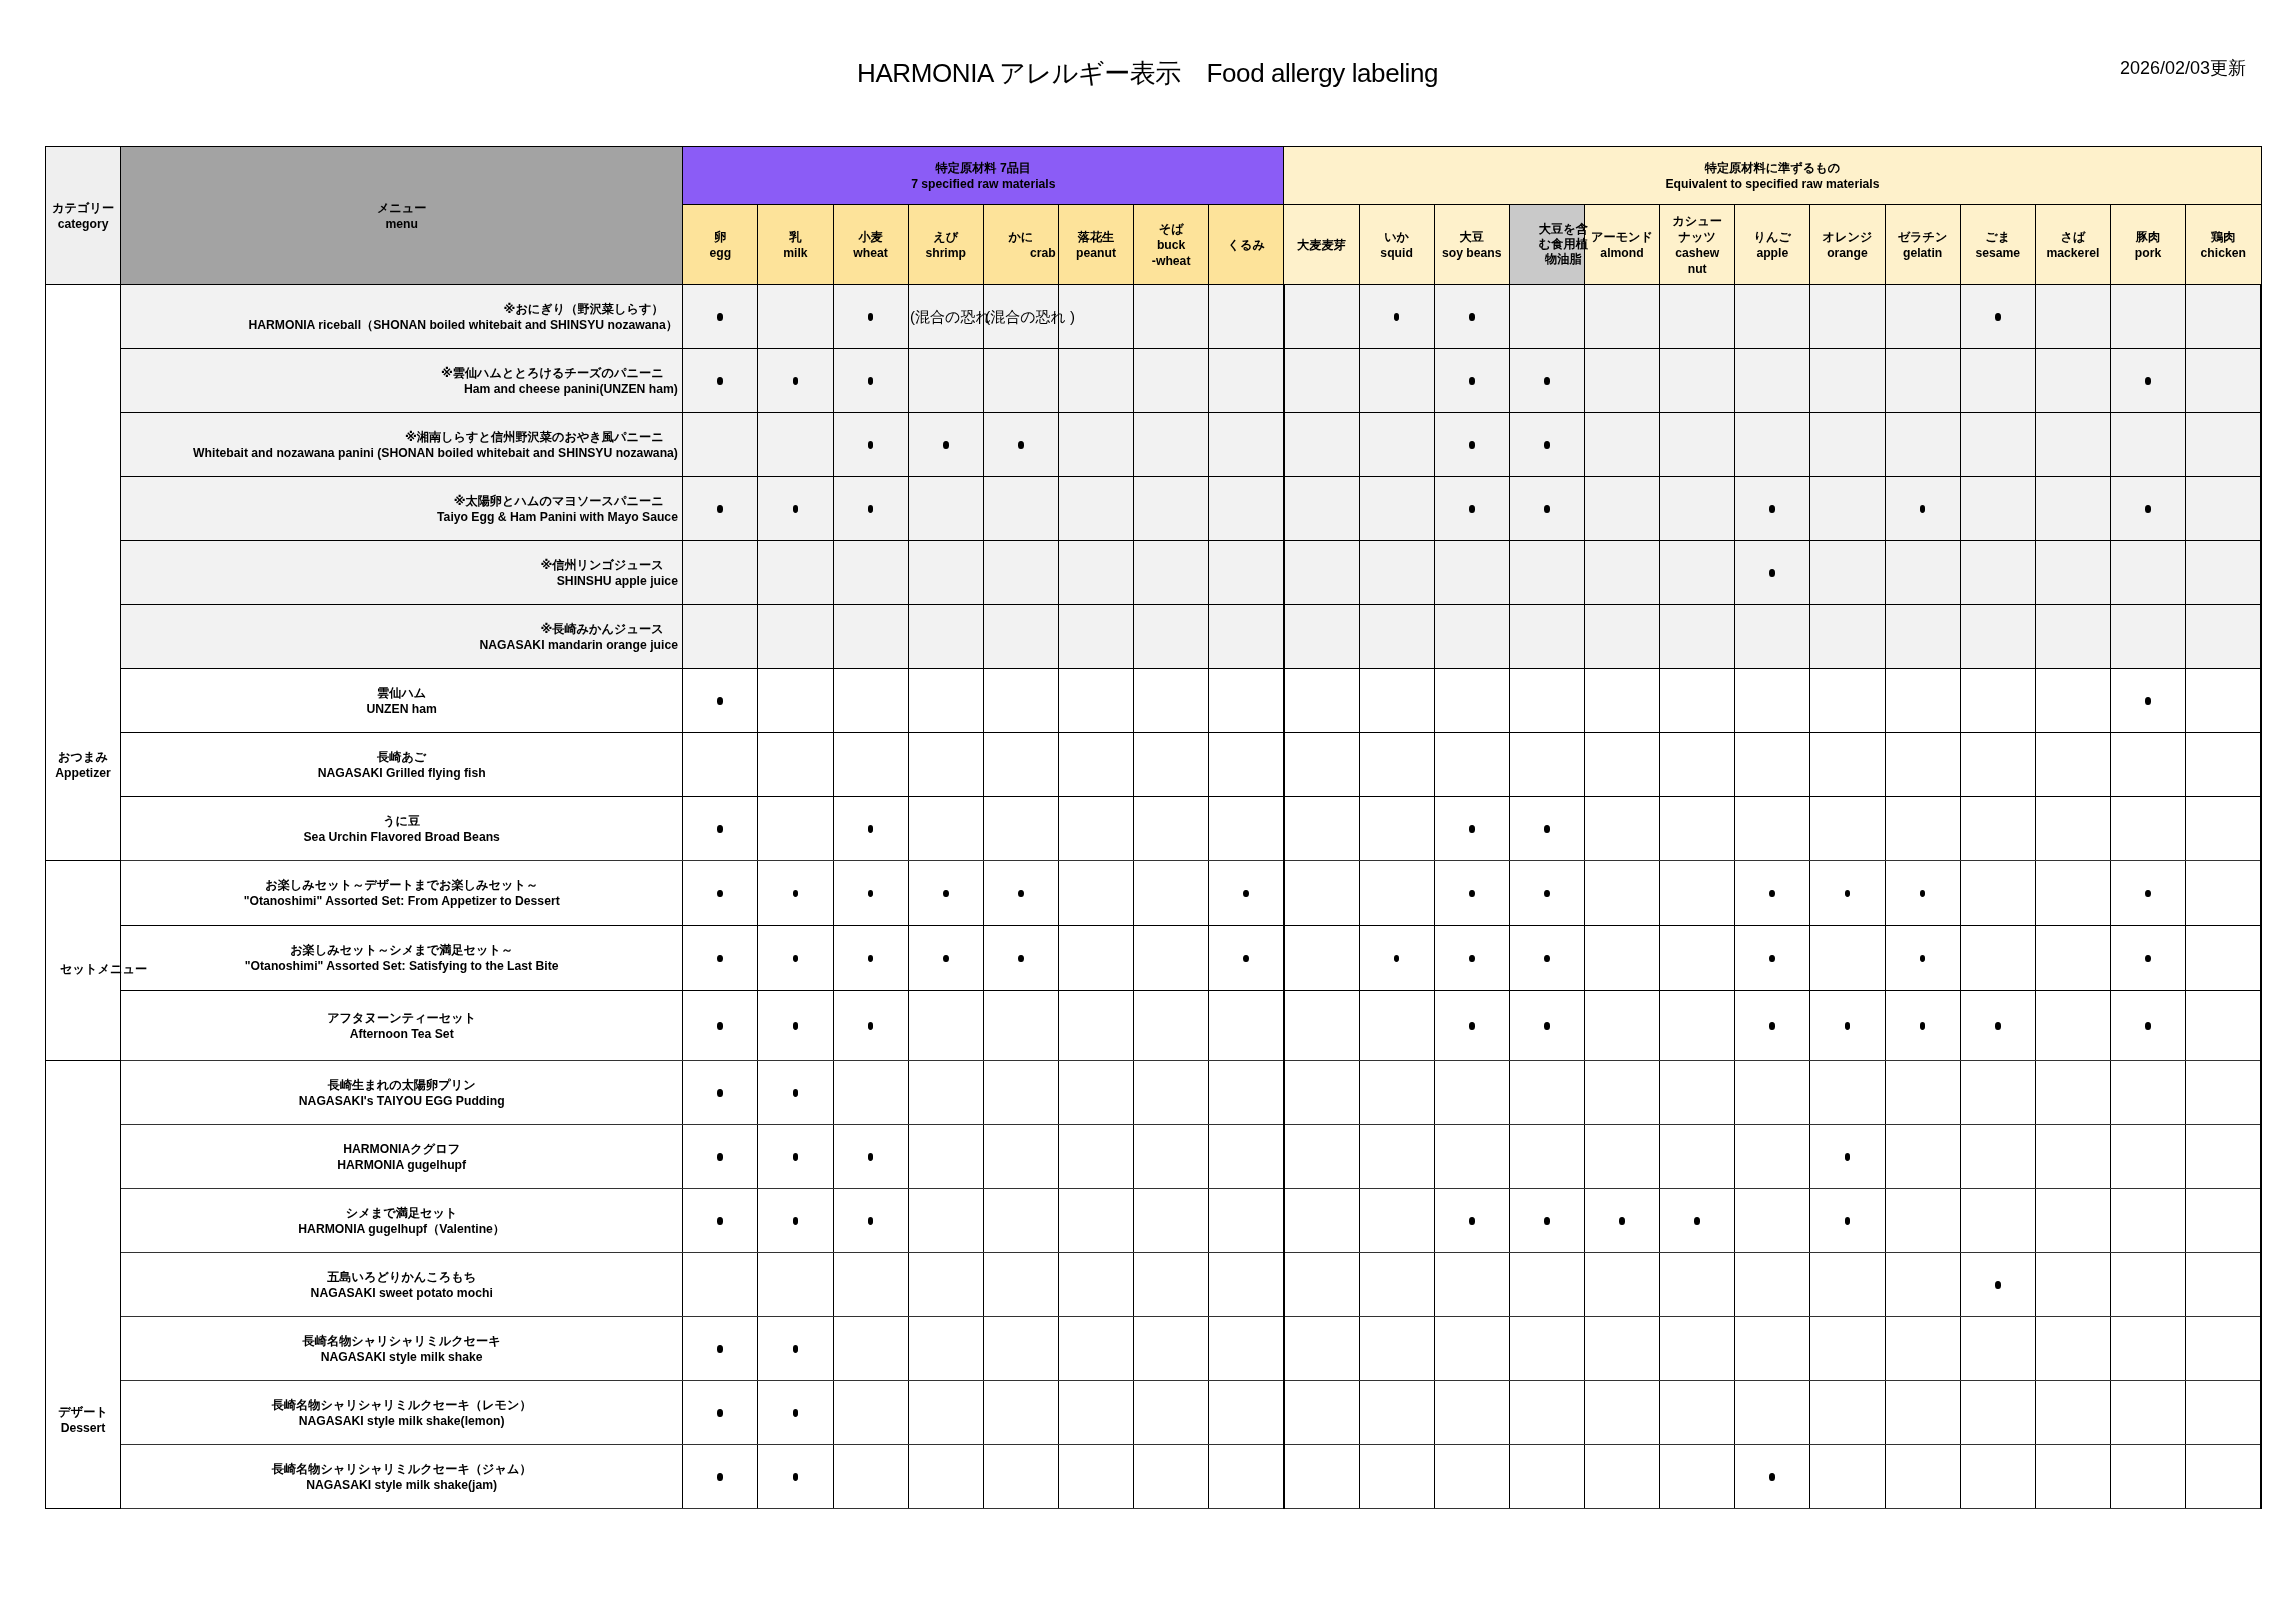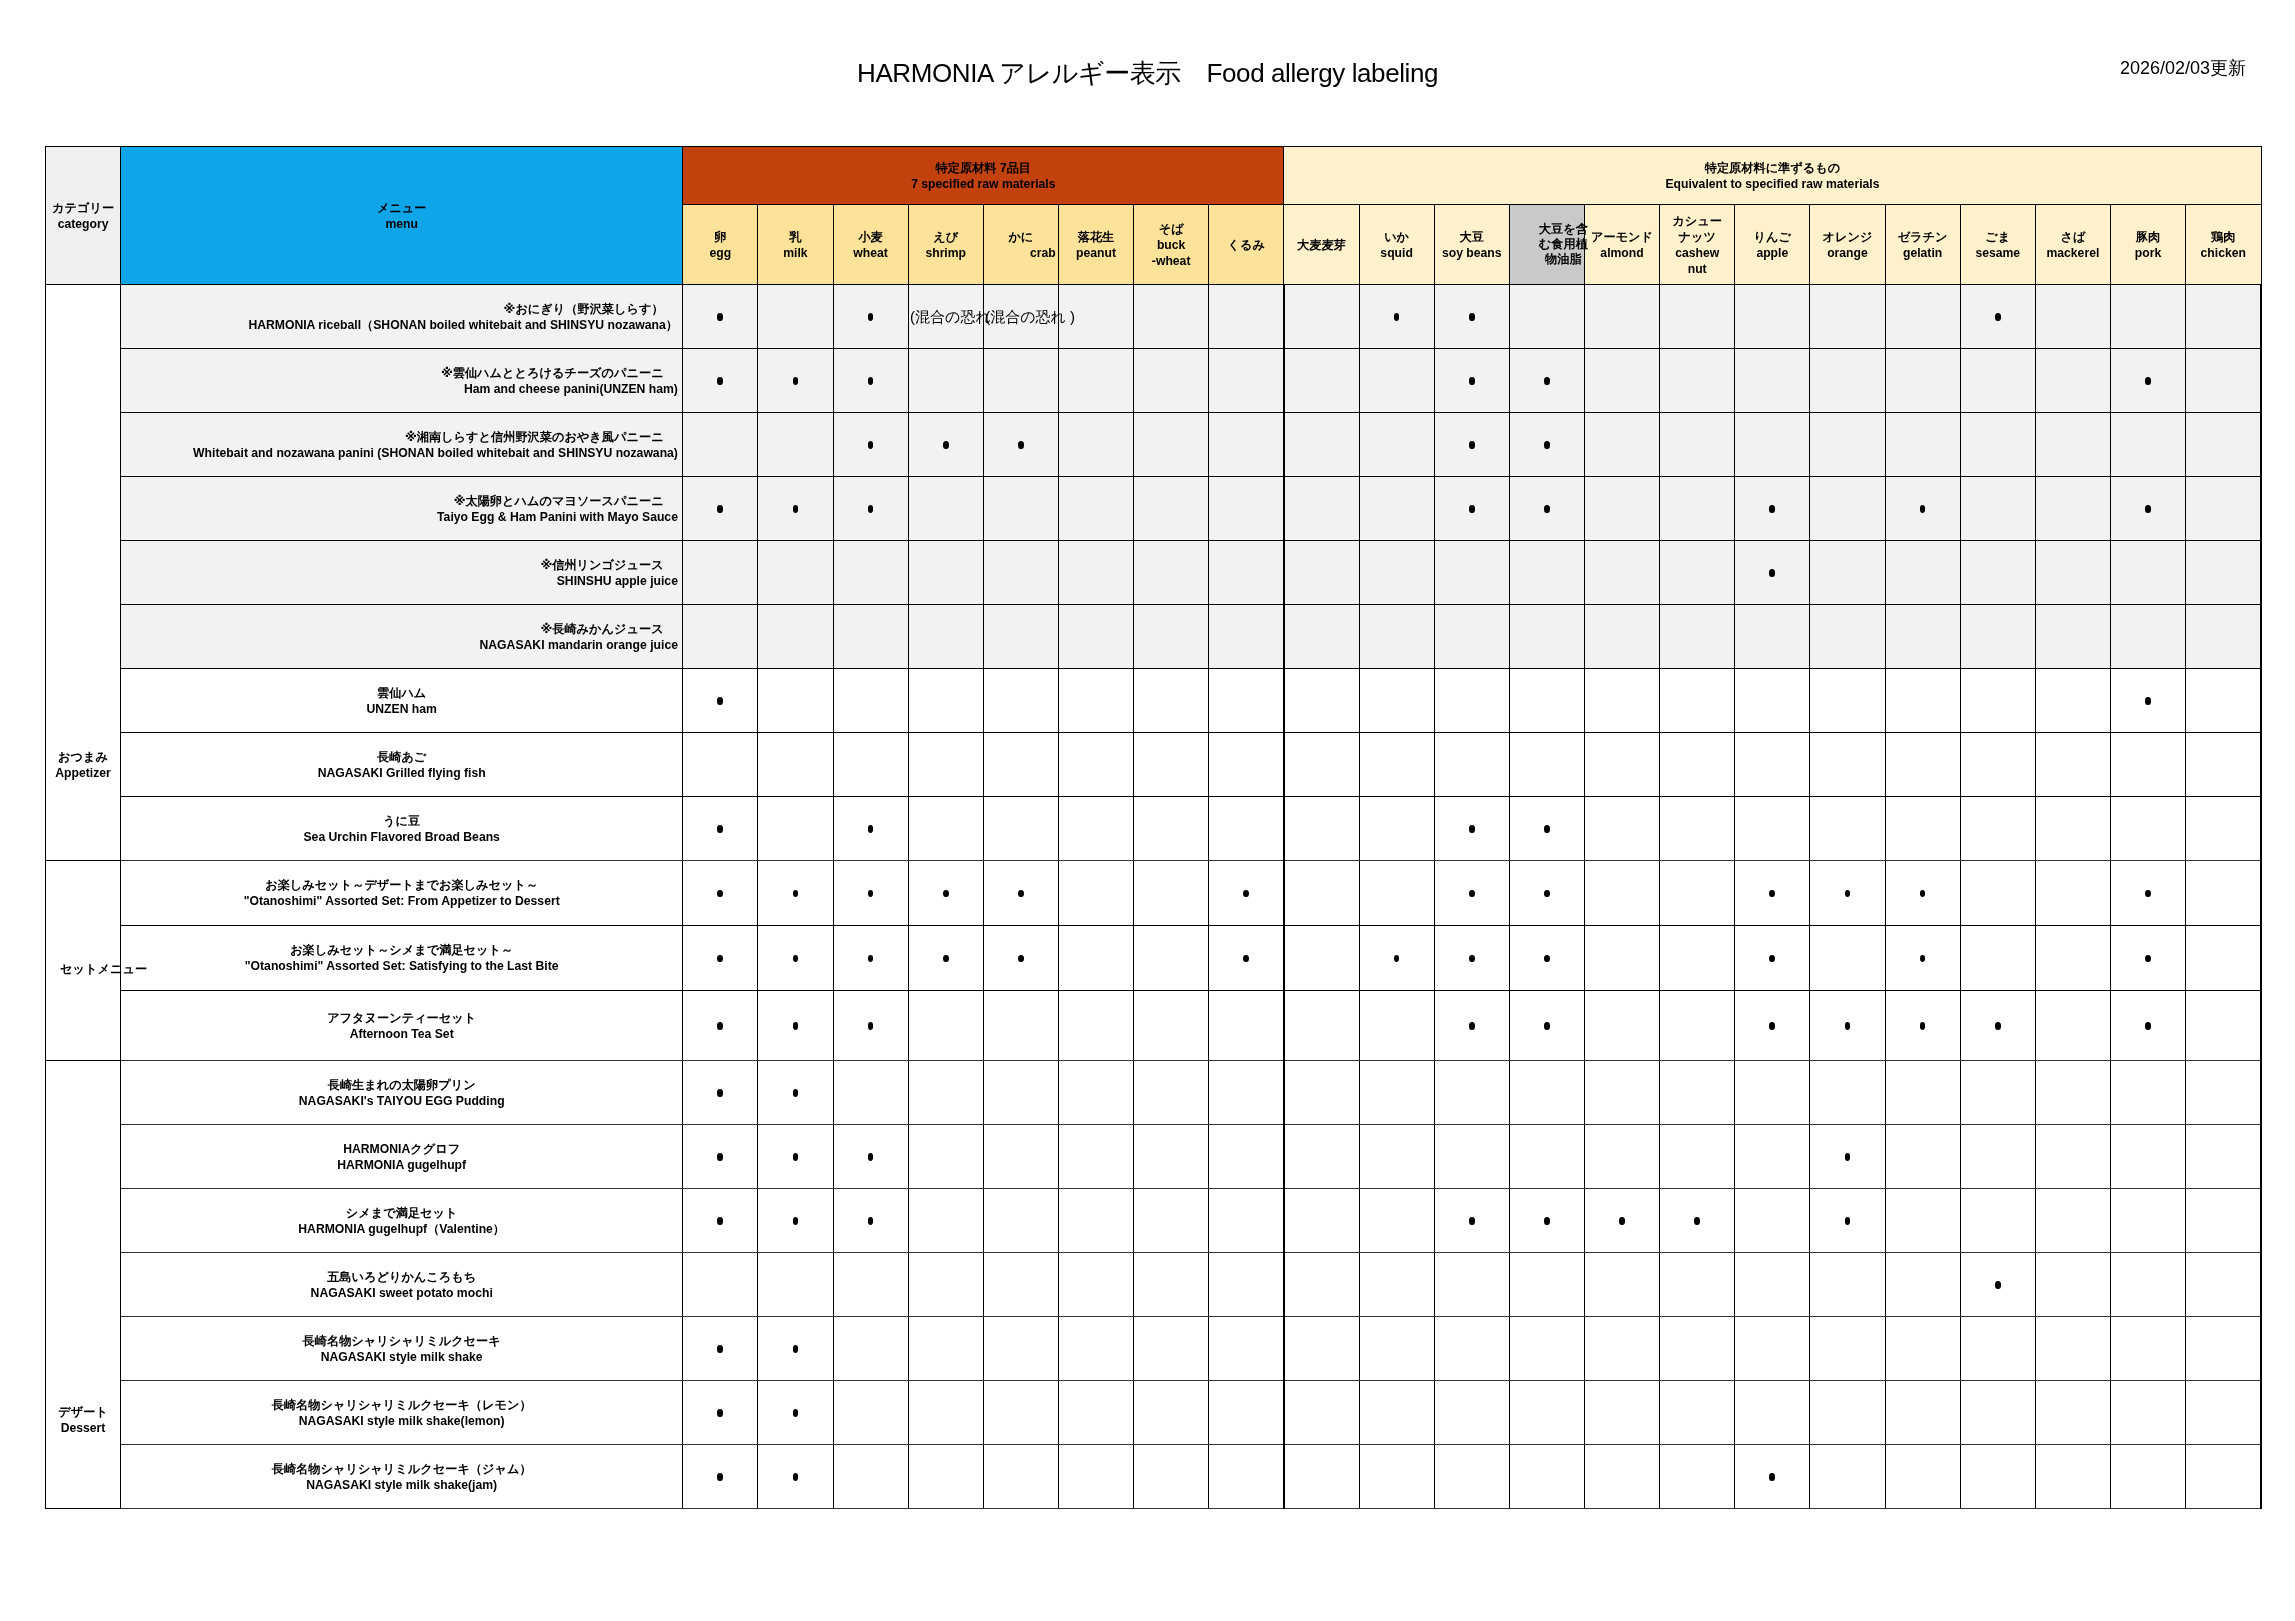--- a/index.html
+++ b/index.html
@@ -2,22 +2,22 @@
 <html style="font-size:11.5px"><head>
 <meta charset="utf-8">
 <style>
   html, body { margin:0; padding:0; background:#ffffff; }
   body { width:2295px; height:1622px; position:relative; font-family:"Liberation Sans","DejaVu Sans",sans-serif; color:#000; overflow:hidden; }
   .title { position:absolute; top:56px; left:857px; font-size:26px; font-family:"Liberation Sans","DejaVu Sans",sans-serif; letter-spacing:-0.4px; }
   .updated { position:absolute; top:56px; right:49px; font-size:18px; }
   table.grid { position:absolute; left:45px; top:146px; border-collapse:collapse; table-layout:fixed; width:2217px; }
   table.grid td, table.grid th { border:0.7px solid #000; padding:0; font-weight:bold; font-size:12.2px; line-height:16px; text-align:center; vertical-align:middle; overflow:visible; white-space:nowrap; }
   th.cat-h { background:#efefef; width:73px; border-left:2.2px solid #000; border-top:2.2px solid #000; border-right:1.4px solid #000; }
-  th.menu-h { background:#0ea5e9; width:560px; border-top:2.2px solid #000; border-right:2.2px solid #000; font-size:13px; }
-  th.grp1 { background:#c2410c; height:57px; border-top:2.2px solid #000; border-right:2.2px solid #000; border-bottom:2.2px solid #000; font-size:13px; }
+  th.menu-h { background:#a3a3a3; width:560px; border-top:2.2px solid #000; border-right:2.2px solid #000; font-size:13px; }
+  th.grp1 { background:#8b5cf6; height:57px; border-top:2.2px solid #000; border-right:2.2px solid #000; border-bottom:2.2px solid #000; font-size:13px; }
   th.grp2 { background:#fef1cb; height:57px; border-top:2.2px solid #000; border-right:2.2px solid #000; border-bottom:2.2px solid #000; font-size:13px; }
   th.a1 { background:#fde39a; height:79px; font-size:13.6px; line-height:16px; white-space:normal; }
   th.a2 { background:#fef1cb; height:79px; font-size:13.6px; line-height:16px; white-space:normal; }
   th.a2.grey { background:#c9c9c9;padding-left:25px; }
   th.last1 { border-right:2.2px solid #000; }
   th.lastcol { border-right:2.2px solid #000; }
   td.cat { background:#fff; border-left:2.2px solid #000; border-right:1.4px solid #000; border-bottom:1.4px solid #333; font-size:12.2px; white-space:normal; }
   td.menu { border-right:2.2px solid #000; text-align:left; padding-left:4.3px; font-size:12.2px; line-height:16px; }
   td.menu.right { text-align:right; padding-right:4.3px; padding-left:0; }
   tr.grey td.cell, tr.grey td.menu { background:#f2f2f2; }

